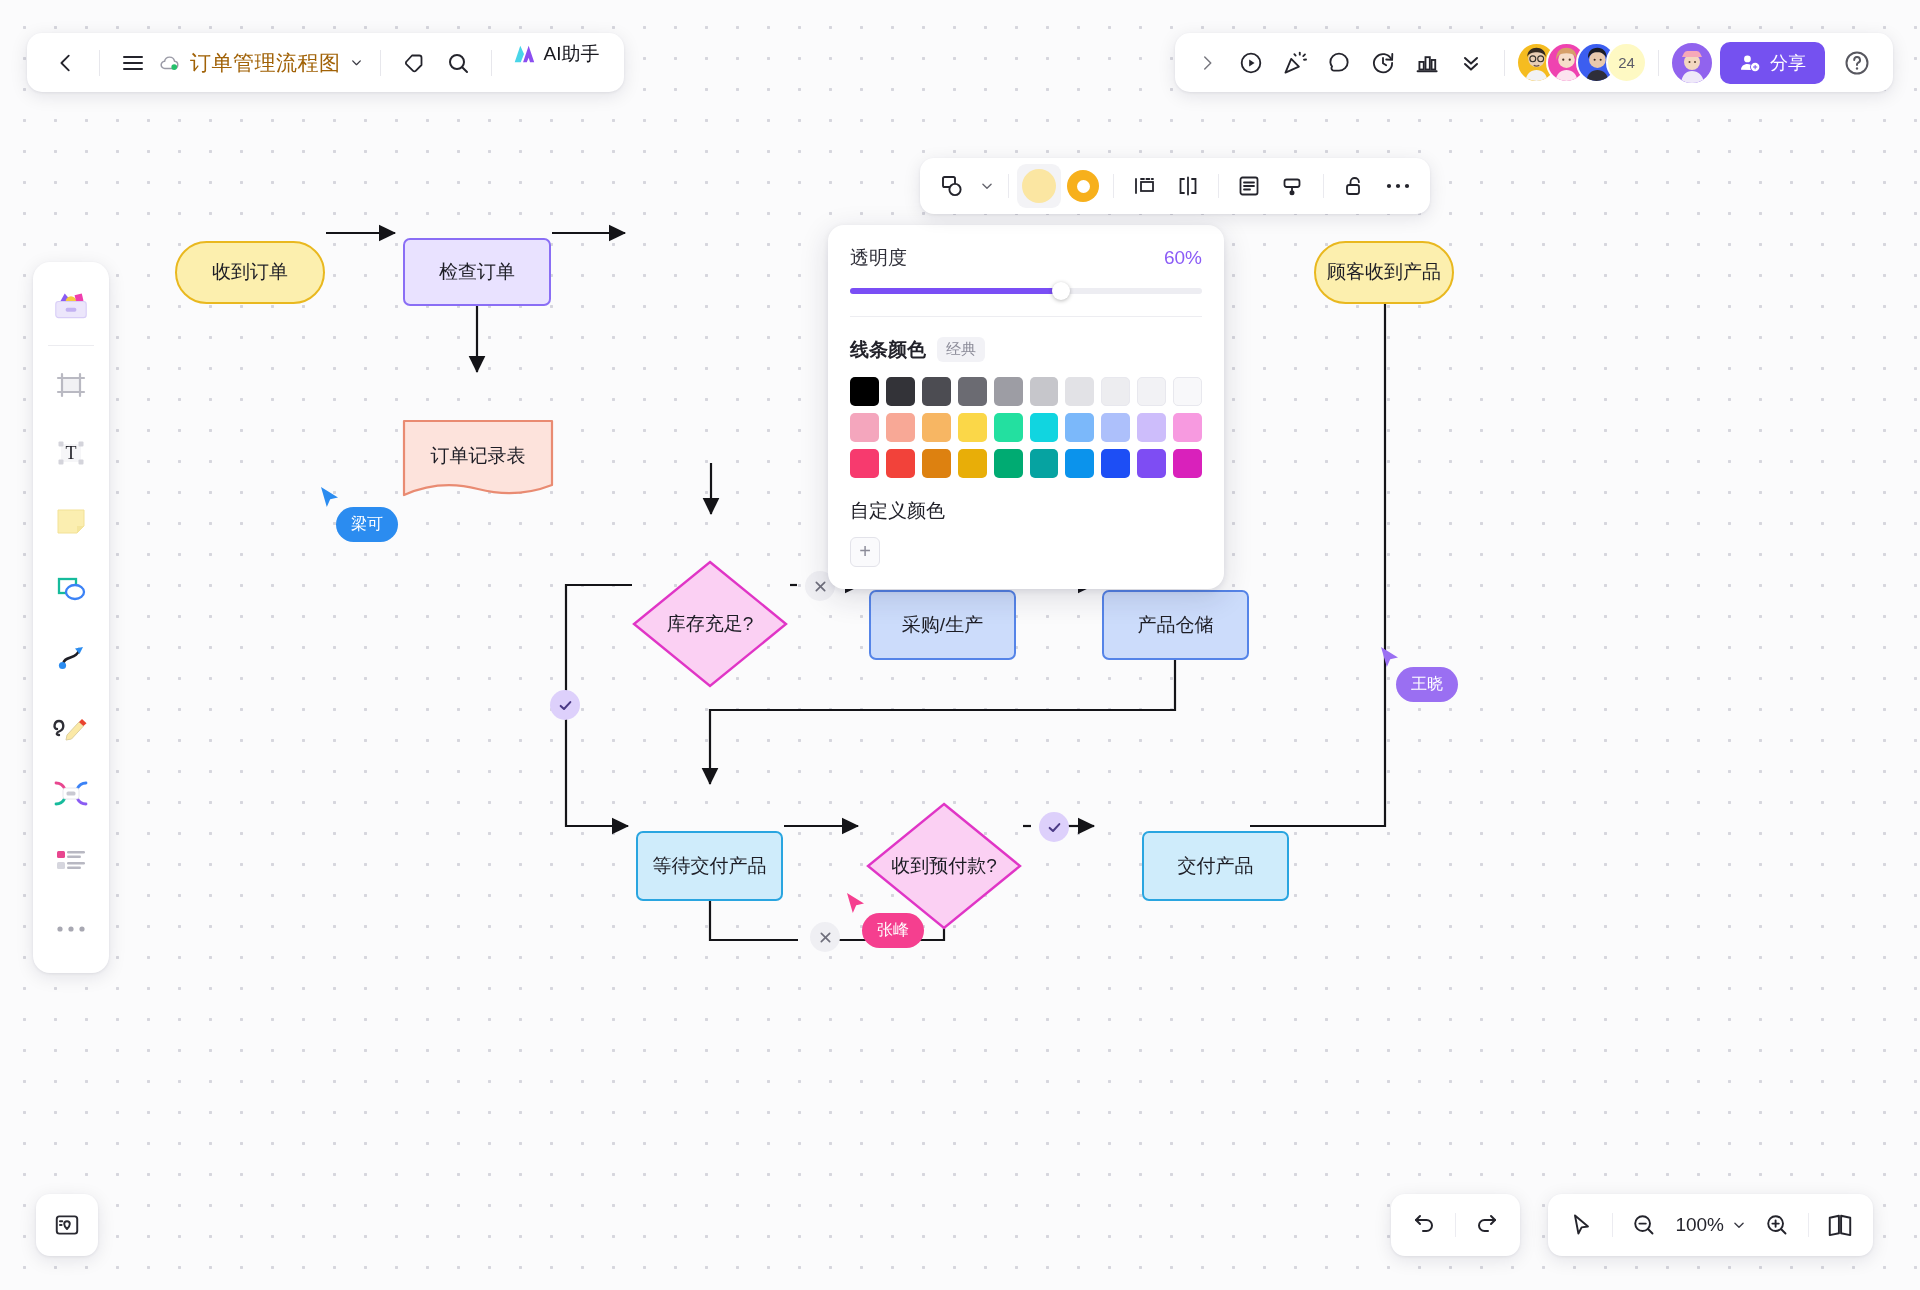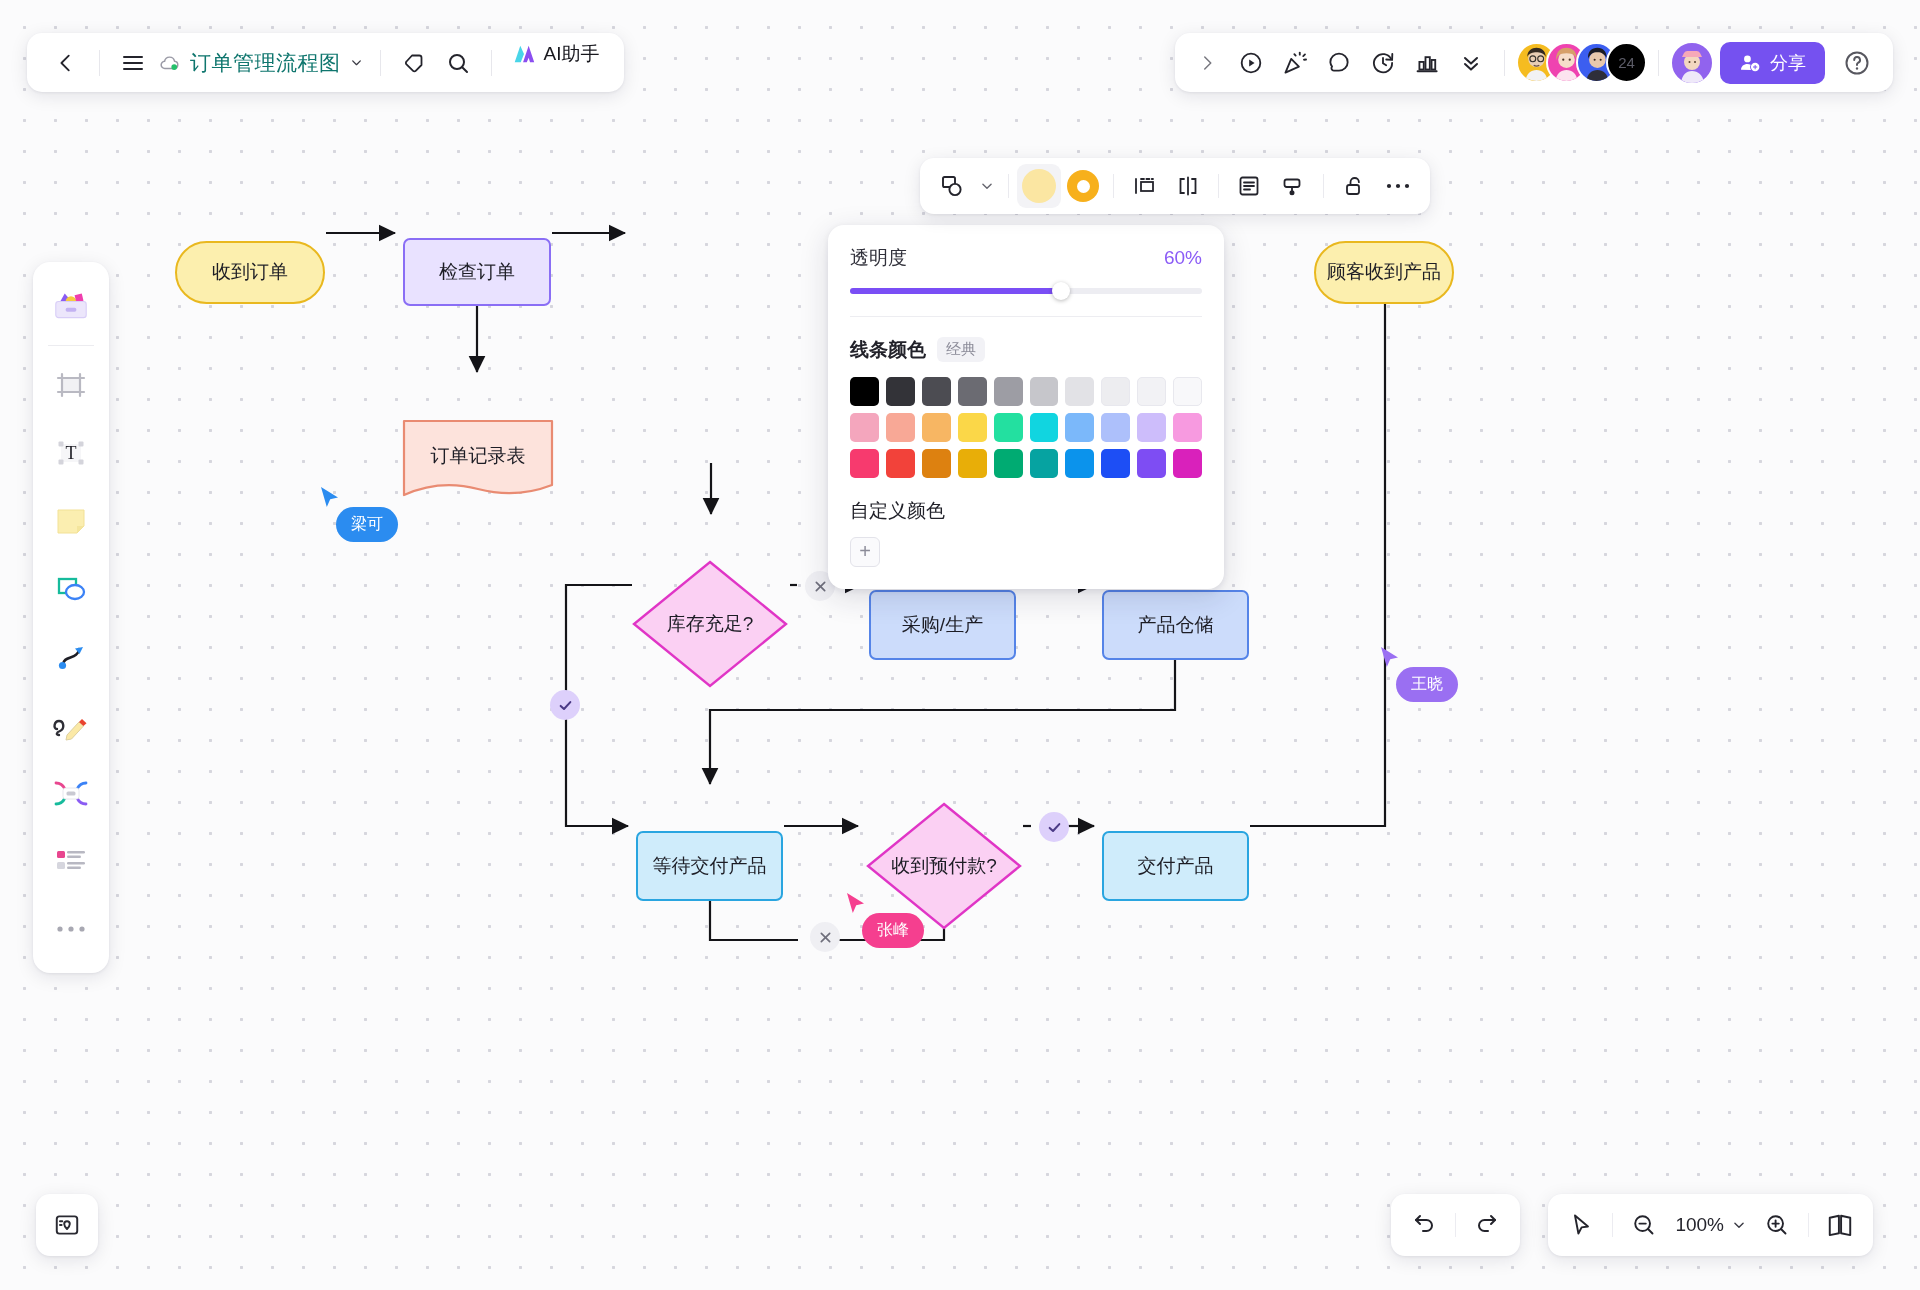--- a/index.html
+++ b/index.html
@@ -24,21 +24,21 @@
 
   
   #topbar-left {
     position:absolute; left:27px; top:33px; height:59px;
     display:flex; align-items:center; padding:0 17px; gap:0;
     border-radius:15px; z-index:40;
   }
   .tb-btn { width:44px;height:44px;display:flex;align-items:center;justify-content:center;border-radius:9px;cursor:pointer;}
   .tb-sep{width:1px;height:26px;background:#e7e7ec;margin:0 11px;}
   #doc-title { display:flex; align-items:center; gap:9px; padding:0 6px 0 4px; cursor:pointer;}
-  #doc-title .t { font-size:21px; color:#0f766e; letter-spacing:.5px;}
+  #doc-title .t { font-size:21px; color:#a16207; letter-spacing:.5px;}
   .chev { width:13px;height:13px; }
   #ai-btn{display:flex;align-items:flex-start;gap:7px;padding:0 8px;height:44px;border-radius:9px;cursor:pointer;}
   #ai-btn .lab{font-size:19px;color:#17171d;font-weight:500;}
 
   #topbar-right {
     position:absolute; right:27px; top:33px; height:59px;
     display:flex; align-items:center; padding:0 14px 0 10px; gap:0;
     border-radius:15px; z-index:40;
   }
   .av { width:41px;height:41px;border-radius:50%;border:2.5px solid #fff; display:flex;align-items:center;justify-content:center; font-size:15px;color:#5c5c68; overflow:hidden; position:relative;}
@@ -178,21 +178,21 @@
     </div>
     <div class="node" style="left: 636px; top: 792px; width: 147px; height: 70px; background: rgb(207, 236, 251); border: 2.2px solid rgb(41, 165, 224); border-radius: 7px;">
       <span>等待交付产品</span>
     </div>
     <div class="node" style="left: 866px; top: 763px; width: 156px; height: 128px;">
       <svg style="position:absolute;left:0;top:0" width="156" height="128">
         <polygon points="78,2 154,64 78,126 2,64" fill="#fbd0f3" stroke="#e035c6" stroke-width="2.4"></polygon>
       </svg>
       <span style="position:relative">收到预付款?</span>
     </div>
-    <div class="node" style="left: 1102px; top: 792px; width: 147px; height: 70px; background: rgb(207, 236, 251); border: 2.2px solid rgb(41, 165, 224); border-radius: 7px;">
+    <div class="node" style="left: 1142px; top: 792px; width: 147px; height: 70px; background: rgb(207, 236, 251); border: 2.2px solid rgb(41, 165, 224); border-radius: 7px;">
       <span>交付产品</span>
     </div>
     <div class="node" style="left: 1314px; top: 202px; width: 140px; height: 63px; background: rgb(252, 239, 174); border: 2.2px solid rgb(233, 184, 31); border-radius: 999px;">
       <span>顾客收到产品</span>
     </div>
     <div class="badge-ctl badge-x" style="left: 805px; top: 571px;">
       <svg width="13" height="13" viewBox="0 0 14 14" stroke="#6f6f7c" stroke-width="1.8" stroke-linecap="round">
         <line x1="2.5" y1="2.5" x2="11.5" y2="11.5"></line>
         <line x1="11.5" y1="2.5" x2="2.5" y2="11.5"></line>
       </svg>
@@ -331,21 +331,21 @@
     </div>
     <div class="av" style="background:#3c5ef0">
       <svg class="av-inner" viewBox="0 0 40 40">
         <circle cx="21" cy="17" r="9" fill="#e9c8ad"></circle>
           <path d="M9 40c1-8 6-12 12-12s11 4 12 12z" fill="#2e2e3a"></path>
         <path d="M11 16c-1-8 4-12 10-12s10 4 10 11c-3-4-5-6-10-6s-8 2-10 7z" fill="#1c1c24"></path>
         <circle cx="18" cy="17" r="1.1" fill="#3a2a20"></circle>
           <circle cx="24.5" cy="17" r="1.1" fill="#3a2a20"></circle>
       </svg>
     </div>
-    <div class="av" style="background:#000000">
+    <div class="av" style="background:#fef9c3">
       <span>24</span>
     </div>
   </div>
   <div class="tb-sep"></div>
   <div class="av" style="background:#9163ee;width:44px;height:44px">
     <svg class="av-inner" viewBox="0 0 40 40">
       <circle cx="20" cy="19" r="8" fill="#f3d7c0"></circle>
         <path d="M9 40c1-8 5-12 11-12s11 4 12 12z" fill="#efe9f9"></path>
       <path d="M10 14h20l-2-4a4 4 0 0 0-4-2h-8a4 4 0 0 0-4 2z" fill="#f6a8b8"></path>
       <circle cx="17.5" cy="19" r="1" fill="#5a4030"></circle>

